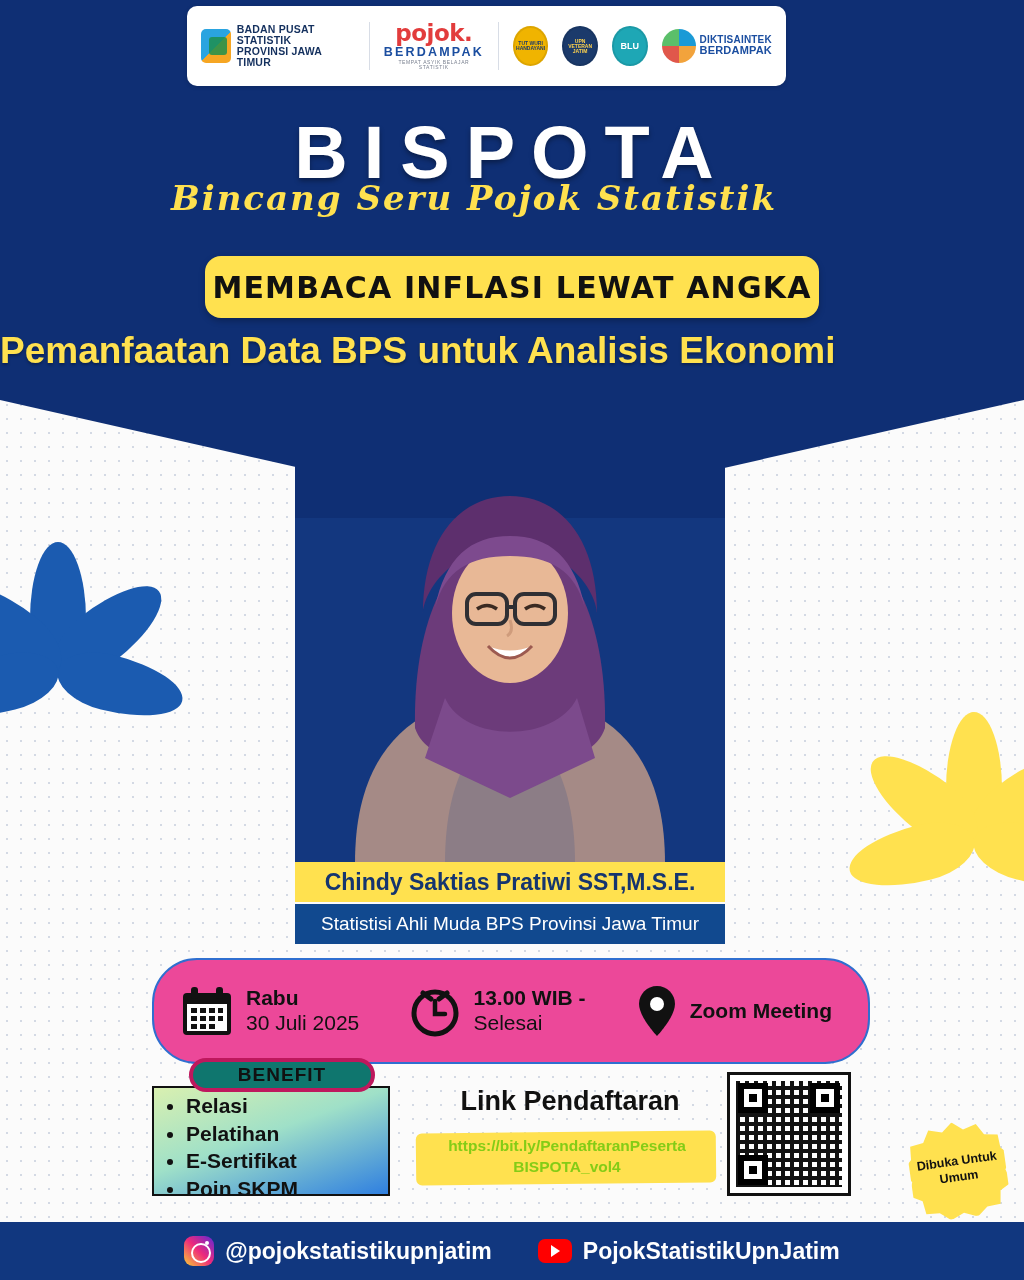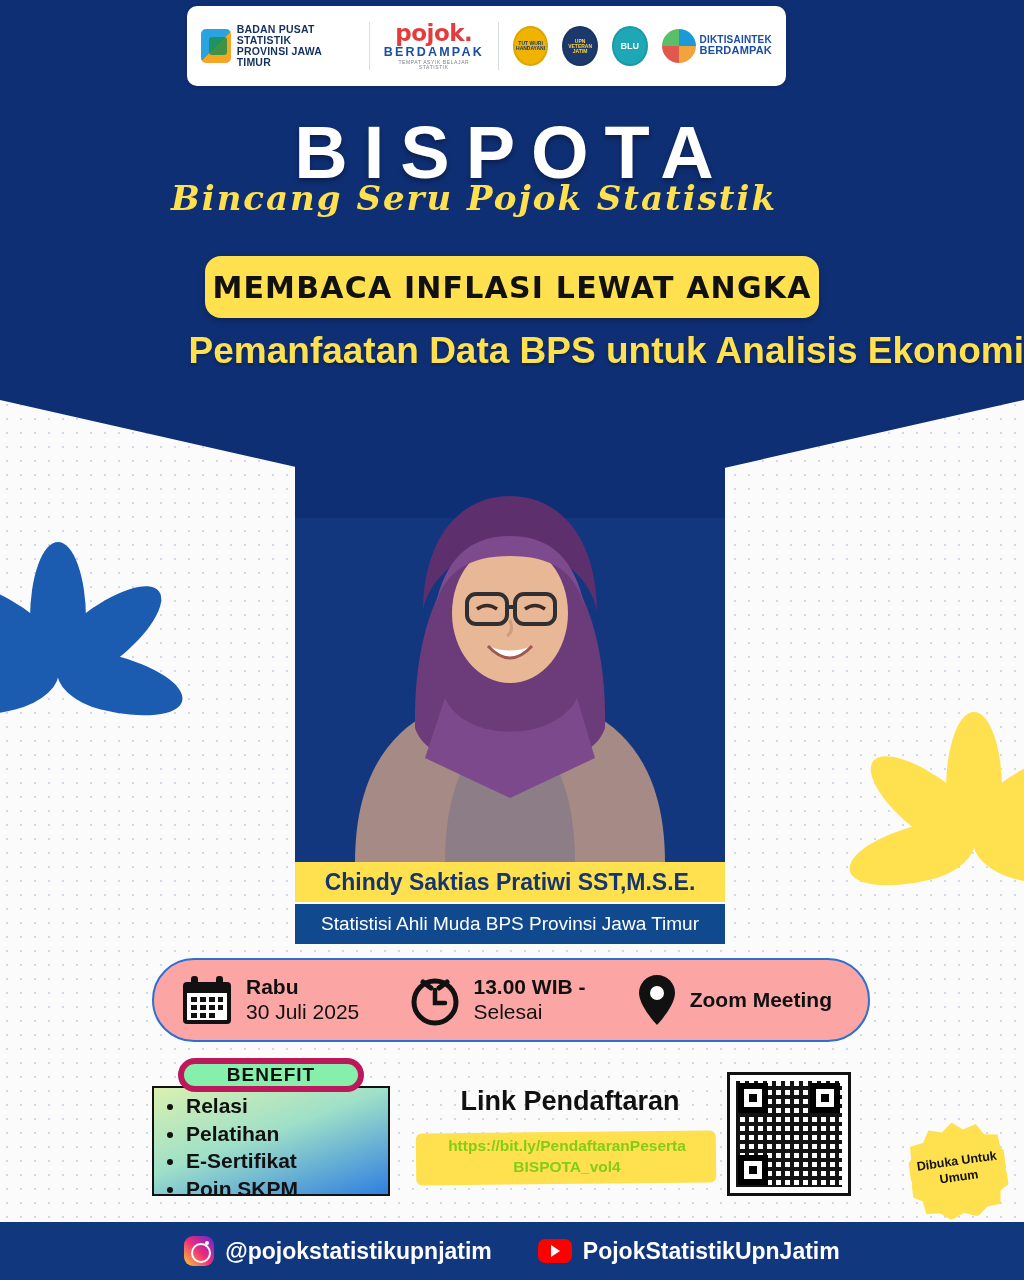--- a/index.html
+++ b/index.html
@@ -114,21 +114,21 @@
     display:flex; align-items:center; justify-content:center;
     box-shadow:0 3px 6px rgba(0,0,0,.25);
     margin-top:12px;
   }
   .topic-pill span {
     font-size:30px; font-weight:bold; color:#111; letter-spacing:1.2px;
     font-family:"DejaVu Sans", sans-serif;
   }
 
   .subtitle {
-    position:absolute; left:0; top:330px; width:1024px; text-align:right;
+    position:absolute; left:0; top:330px; width:1024px; text-align:left;
     font-size:37px; font-weight:bold; color:#ffe14f;
     text-shadow:0 2px 3px rgba(0,0,0,.3);
   }
 
   
   .flower { position:absolute; }
   .petal {
     position:absolute; width:56px; height:128px; border-radius:50% 50% 50% 50%/60% 60% 40% 40%;
     transform-origin:50% 100%;
   }
@@ -153,43 +153,43 @@
 
   .role-bar {
     position:absolute; left:295px; top:904px; width:430px; height:40px;
     background:#11498f;
     display:flex; align-items:center; justify-content:center;
   }
   .role-bar span { font-size:19px; font-weight:normal; color:#ffffff; }
 
   
   .info-bar {
-    position:absolute; left:152px; top:958px; width:718px; height:84px;
-    background:#fca5a5; border:2px solid #2f6fd0; border-radius:45px;
+    position:absolute; left:152px; top:958px; width:718px; height:106px;
+    background:#ec4899; border:2px solid #2f6fd0; border-radius:45px;
     display:flex; align-items:center; padding:0 26px;
   }
   .info-item { display:flex; align-items:center; gap:12px; }
   .info-text { line-height:1.18; }
   .info-text .t1 { font-size:21px; font-weight:bold; color:#111; }
   .info-text .t2 { font-size:21px; color:#111; }
   .info-sep { flex:1 1 auto; }
 
   .cal-icon { width:54px; height:54px; position:relative; }
   .clock-icon { width:52px; height:52px; }
   .pin-icon { width:42px; height:54px; }
 
   
   .benefit-box {
     position:absolute; left:152px; top:1086px; width:238px; height:110px;
     background:linear-gradient(160deg,#d9f0b0 0%, #9fe0c8 45%, #2f7fe0 100%);
     border:2px solid #111;
   }
   .benefit-pill {
-    position:absolute; left:178px; top:1058px; width:186px; height:34px;
-    background:#86efac; border:6px solid #be185d; border-radius:17px;
+    position:absolute; left:189px; top:1058px; width:186px; height:34px;
+    background:#0f766e; border:4px solid #be185d; border-radius:17px;
     display:flex; align-items:center; justify-content:center;
   }
   .benefit-pill span { font-size:19px; font-weight:bold; color:#111; letter-spacing:1px; }
   .benefit-list {
     position:absolute; left:160px; top:1092px; width:230px;
     margin:0; padding:0 0 0 26px; list-style:disc;
   }
   .benefit-list li {
     font-size:21px; font-weight:bold; color:#111; line-height:1.32;
   }

